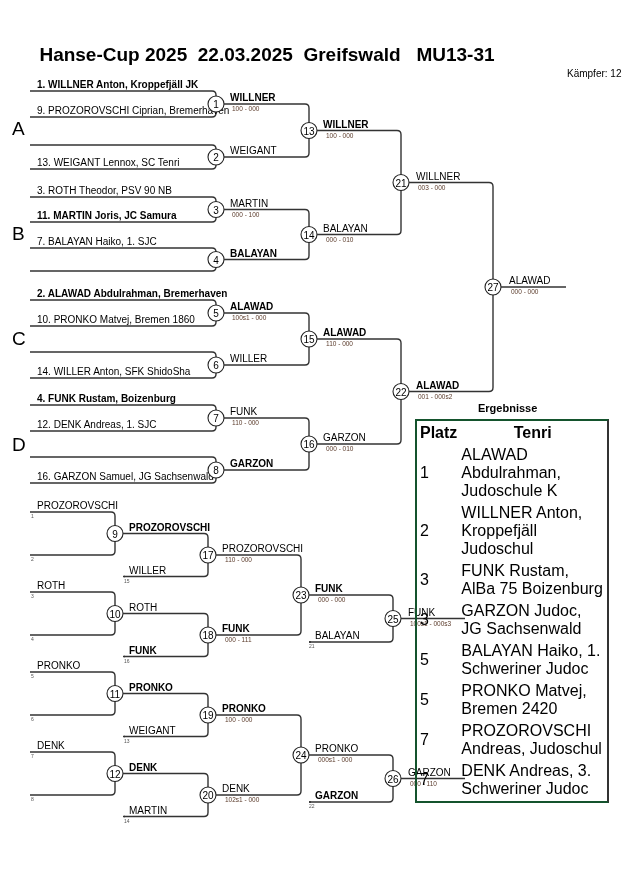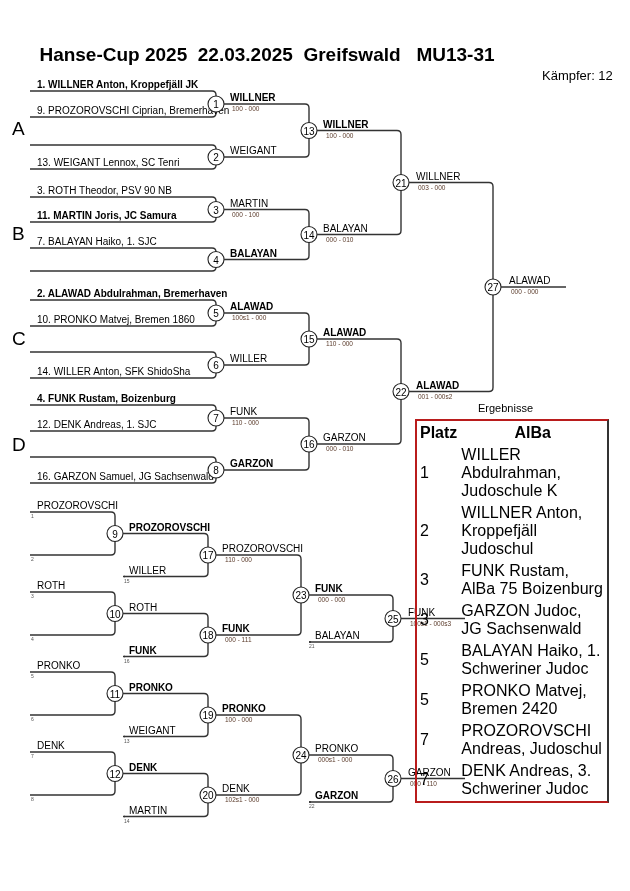--- a/index.html
+++ b/index.html
@@ -1,32 +1,32 @@
 <!DOCTYPE html>
 <html><head>
 <meta charset="utf-8">
 <style>
   html, body { margin: 0; padding: 0; background: #ffffff; }
   body { width: 630px; height: 891px; position: relative; overflow: hidden;
          font-family: "Liberation Sans", sans-serif; color: #000; }
   #title { position: absolute; left: 0; top: 44px; width: 534px; text-align: center;
            font-weight: bold; font-size: 19px; white-space: pre; }
-  #count { position: absolute; left: 542px; top: 68px; font-size: 13px; }
+  #count { position: absolute; left: 567px; top: 68px; font-size: 10px; }
   svg#bracket { position: absolute; left: 0; top: 0; }
   .line { stroke: #333; stroke-width: 1.4; fill: none; }
   .node circle { fill: #fff; stroke: #222; stroke-width: 1.1; }
   .node text { font-size: 10px; text-anchor: middle; dominant-baseline: central; }
   .t-name { font-size: 10px; }
   .t-bold { font-weight: bold; }
   .t-score { font-size: 6.5px; fill: #5a3a2a; }
   .t-seed { font-size: 5px; fill: #555; }
   .t-pool { font-size: 19px; }
-  #results-title { position: absolute; left: 478px; top: 402px; font-weight: normal; font-size: 11px; }
+  #results-title { position: absolute; left: 478px; top: 402px; font-weight: bold; font-size: 11px; }
   #results-wrap { position: absolute; left: 415px; top: 419px; width: 190px; overflow: hidden;
-                  border: 2px solid #b91c1c; border-right: 2px solid #333; }
+                  border: 2px solid #14532d; border-right: 2px solid #333; }
 </style>
 </head>
 <body>
 
 <div id="title">Hanse-Cup 2025  22.03.2025  Greifswald   MU13-31</div>
 <div id="count">Kämpfer: 12</div>
 
 <svg id="bracket" width="630" height="891" xmlns="http://www.w3.org/2000/svg">
     <text x="12" y="135" class="t-pool">A</text>
     <text x="12" y="240" class="t-pool">B</text>
@@ -263,27 +263,27 @@
     <text x="408" y="775.5" class="t-name">GARZON</text>
     <text x="410" y="785.5" class="t-score">000 - 110</text>
   </svg>
 
 <div id="results-title">Ergebnisse</div>
 <div id="results-wrap">
   <table id="results-table">
     <thead>
       <tr>
         <th>Platz</th>
-        <th>AlBa</th>
+        <th>Tenri</th>
       </tr>
     </thead>
     <tbody id="results-body">
         <tr>
           <td class="place">1</td>
-          <td class="name">WILLER Abdulrahman, Judoschule K</td>
+          <td class="name">ALAWAD Abdulrahman, Judoschule K</td>
         </tr>
         <tr>
           <td class="place">2</td>
           <td class="name">WILLNER Anton, Kroppefjäll Judoschul</td>
         </tr>
         <tr>
           <td class="place">3</td>
           <td class="name">FUNK Rustam, AlBa 75 Boizenburg</td>
         </tr>
         <tr>

